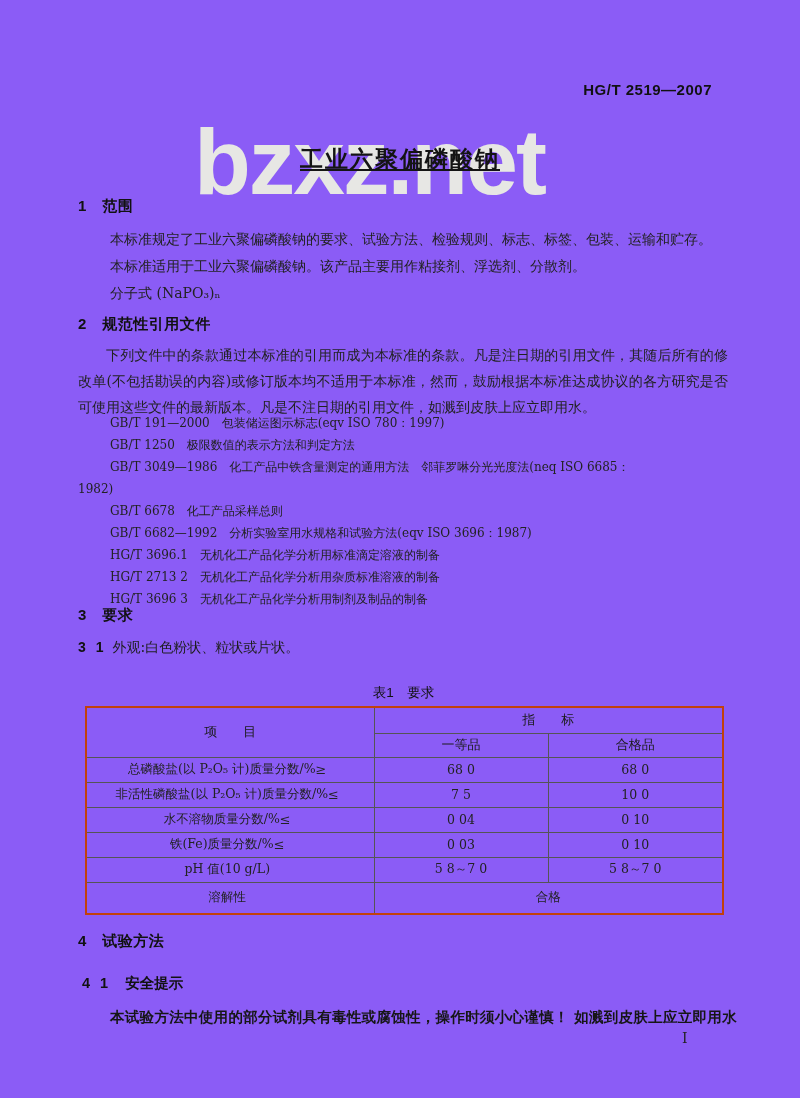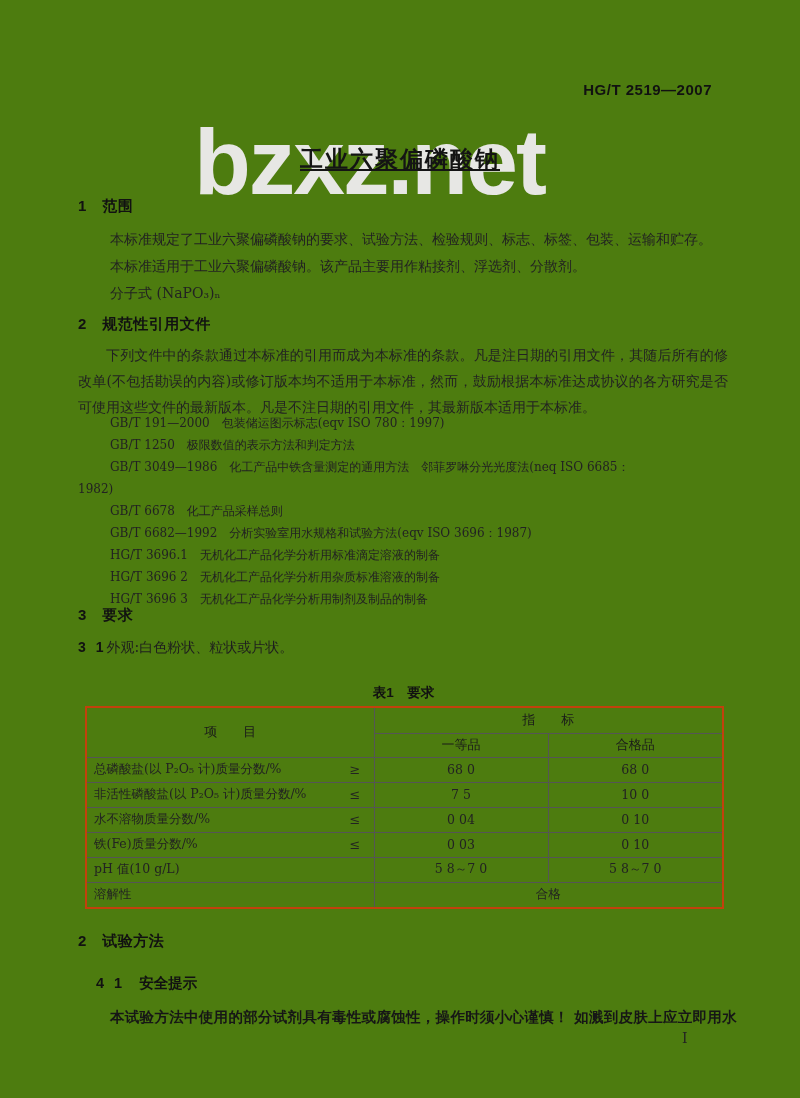--- a/index.html
+++ b/index.html
@@ -1,21 +1,21 @@
 <!DOCTYPE html>
 <html><head>
 <meta charset="utf-8">
 <style>
   * { margin:0; padding:0; box-sizing:border-box; }
   html,body { background:#e9e9e9; }
   .page {
     position:relative;
     width:800px; height:1098px;
     margin:0 auto;
-    background:#4d7c0f;
+    background:#8b5cf6;
     font-family:"DejaVu Serif", serif;
     color:#1e1e1e;
     overflow:hidden;
   }
   .doc-code {
     position:absolute; top:81px; right:88px;
     font-family:"Liberation Sans", sans-serif;
     font-weight:700; font-size:15px; letter-spacing:.5px;
     color:#111; z-index:2;
   }
@@ -46,50 +46,50 @@
   }
   .refs { width:660px; }
   .ref-line {
     font-size:12px; color:#222; line-height:22px;
     padding-left:32px; white-space:nowrap;
   }
   .ref-line.no-indent { padding-left:0; }
   .clause { font-size:14px; white-space:nowrap; }
   .clause .num {
     font-family:"Liberation Sans", sans-serif;
-    font-weight:700; color:#111; margin-right:0;
+    font-weight:700; color:#111; margin-right:6px;
     letter-spacing:3px;
   }
   .tbl-caption {
     position:absolute; top:684px; left:85px; width:637px;
     text-align:center;
     font-family:"Liberation Sans", sans-serif;
-    font-weight:700; font-size:13.5px; color:#111; z-index:1;
+    font-weight:400; font-size:13.5px; color:#111; z-index:1;
   }
   table.req {
     position:absolute; top:706px; left:85px; z-index:1;
     width:637px; border-collapse:collapse; table-layout:fixed;
     font-size:12.5px; color:#222;
     border:2px solid #c2410c;
   }
   table.req th, table.req td {
     border:1px solid #555;
     font-weight:400; text-align:center; vertical-align:middle;
     padding:0;
   }
   table.req th { font-size:13px; color:#1a1a1a; }
   tr.hdr1 th { height:26px; }
   tr.hdr2 th { height:24px;margin-left:44px; }
   tr.data td { height:25px; }
-  tr.data.last td { height:26px; }
+  tr.data.last td { height:32px; }
   td.item-cell {
     text-align:left;
   }
   td.item-cell .cellflex {
-    display:flex; justify-content:space-between; align-items:center;
+    display:flex; justify-content:center; align-items:center;
     padding:0 13px 0 7px;
   }
   td.item-cell .op { font-size:13px; }
   .sub-head {
     font-family:"Liberation Sans", sans-serif;
     font-weight:700; font-size:14.5px; color:#111;
   }
   .sub-head .num { letter-spacing:3px; margin-right:14px; }
   .safety {
     font-size:14.5px; font-weight:700; color:#161616;
@@ -110,30 +110,30 @@
   <div class="watermark">bzxz.net</div>
 
   <div class="doc-title">工业六聚偏磷酸钠</div>
 
   <div class="abs h1" style="top:197px; left:78px;">1　范围</div>
   <div class="abs body-line" style="top:258px; left:110px;">本标准适用于工业六聚偏磷酸钠。该产品主要用作粘接剂、浮选剂、分散剂。</div>
   <div class="abs body-line" style="top:231px; left:110px;">本标准规定了工业六聚偏磷酸钠的要求、试验方法、检验规则、标志、标签、包装、运输和贮存。</div>
   <div class="abs body-line" style="top:285px; left:110px;text-align:right;">分子式 (NaPO₃)ₙ</div>
 
   <div class="abs h1" style="top:315px; left:78px;">2　规范性引用文件</div>
-  <div class="abs para" style="top:342px; left:78px;">下列文件中的条款通过本标准的引用而成为本标准的条款。凡是注日期的引用文件，其随后所有的修改单(不包括勘误的内容)或修订版本均不适用于本标准，然而，鼓励根据本标准达成协议的各方研究是否可使用这些文件的最新版本。凡是不注日期的引用文件，其最新版本适用于本标准。</div>
+  <div class="abs para" style="top:342px; left:78px;">下列文件中的条款通过本标准的引用而成为本标准的条款。凡是注日期的引用文件，其随后所有的修改单(不包括勘误的内容)或修订版本均不适用于本标准，然而，鼓励根据本标准达成协议的各方研究是否可使用这些文件的最新版本。凡是不注日期的引用文件，如溅到皮肤上应立即用水。</div>
   <div class="abs refs" style="top:412px; left:78px;">
     <div class="ref-line">GB/T 191—2000　包装储运图示标志(eqv ISO 780：1997)</div>
     <div class="ref-line">GB/T 1250　极限数值的表示方法和判定方法</div>
     <div class="ref-line">GB/T 3049—1986　化工产品中铁含量测定的通用方法　邻菲罗啉分光光度法(neq ISO 6685：</div>
     <div class="ref-line no-indent">1982)</div>
     <div class="ref-line">GB/T 6678　化工产品采样总则</div>
     <div class="ref-line">GB/T 6682—1992　分析实验室用水规格和试验方法(eqv ISO 3696：1987)</div>
     <div class="ref-line">HG/T 3696.1　无机化工产品化学分析用标准滴定溶液的制备</div>
-    <div class="ref-line">HG/T 3696 2　无机化工产品化学分析用杂质标准溶液的制备</div>
+    <div class="ref-line">HG/T 2713 2　无机化工产品化学分析用杂质标准溶液的制备</div>
     <div class="ref-line">HG/T 3696 3　无机化工产品化学分析用制剂及制品的制备</div>
   </div>
 
   <div class="abs h1" style="top:606px; left:78px;">3　要求</div>
   <div class="abs clause" style="top:639px; left:78px;">
     <span class="num">3 1</span><span>外观:白色粉状、粒状或片状。</span>
   </div>
 
   <div class="tbl-caption">表1　要求</div>
   <table class="req">
@@ -205,21 +205,21 @@
       <td class="item-cell">
             <div class="cellflex">
               <span>溶解性</span>
             </div>
           </td>
       <td colspan="2">合格</td>
     </tr>
   </tbody>
     </table>
 
-  <div class="abs h1" style="top:932px; left:78px;">2　试验方法</div>
-  <div class="abs sub-head" style="top:974px; left:96px;">
+  <div class="abs h1" style="top:932px; left:78px;">4　试验方法</div>
+  <div class="abs sub-head" style="top:974px; left:82px;">
     <span class="num">4 1</span><span>安全提示</span>
   </div>
   <div class="abs safety" style="top:1008px; left:110px;">本试验方法中使用的部分试剂具有毒性或腐蚀性，操作时须小心谨慎！ 如溅到皮肤上应立即用水</div>
 
   <div class="page-num">I</div>
 
 </div>
 
 </body></html>

